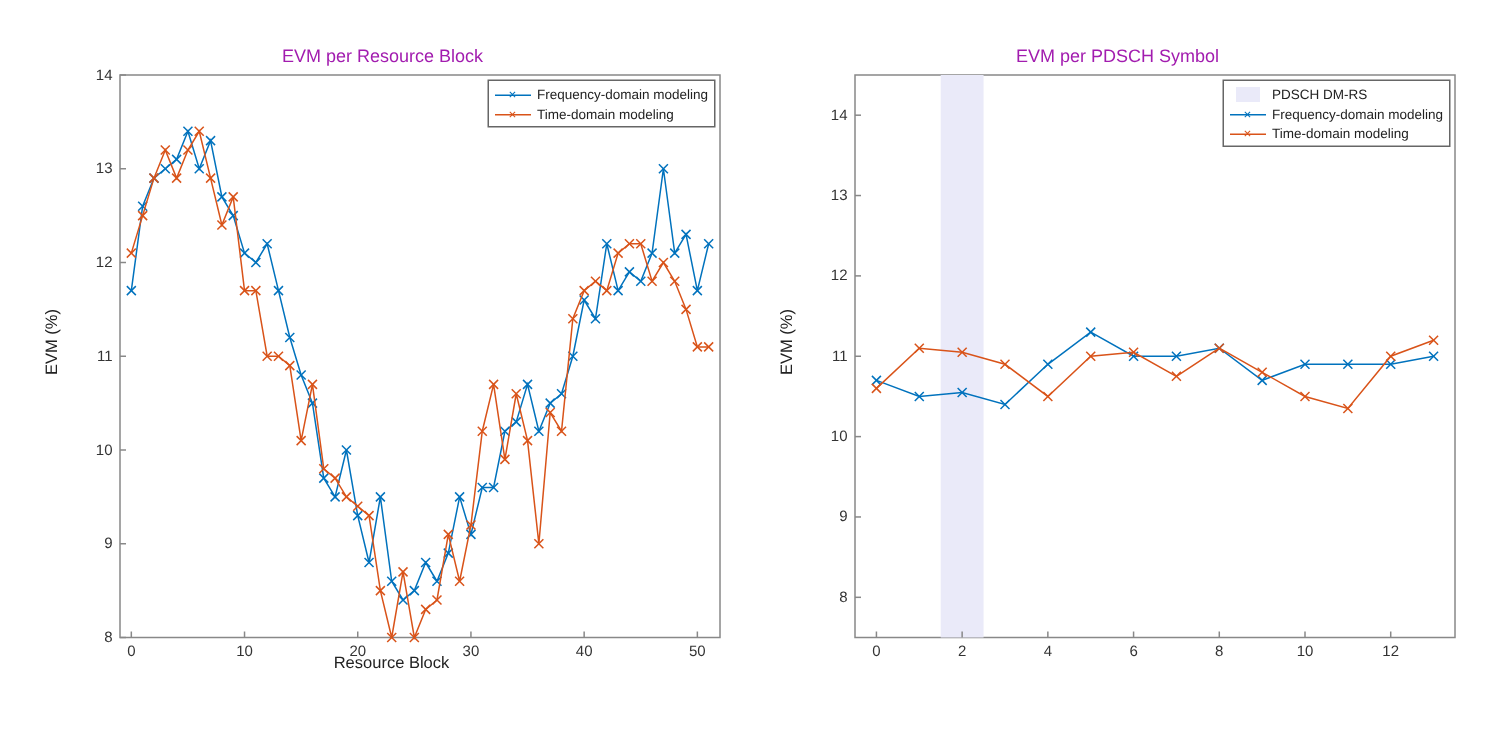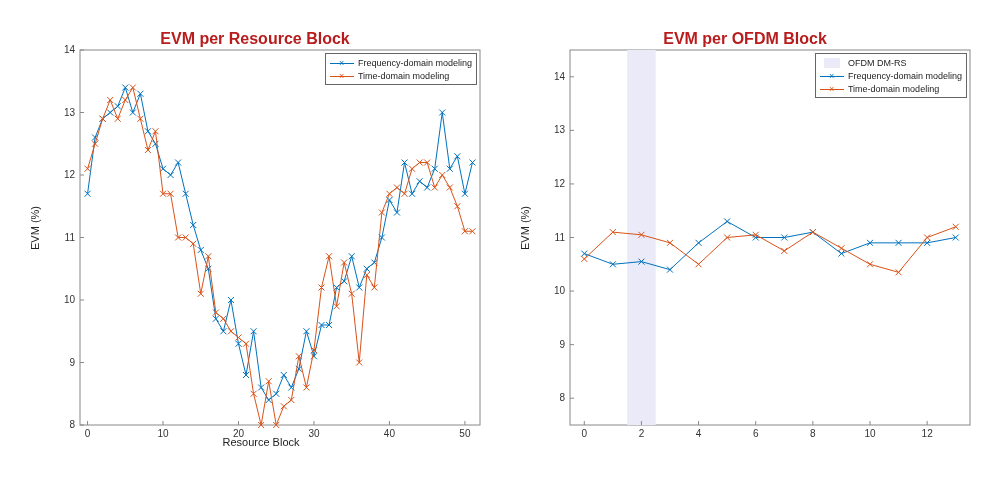--- a/index.html
+++ b/index.html
@@ -18,23 +18,23 @@
     width: 460px;
     height: 460px;
     position: relative;
   }
   .panel-title {
     position: absolute;
     top: 10px;
     left: 0;
     right: 0;
     text-align: center;
-    font-size: 16px;
-    font-weight: bold;
-    color: #b91c1c;
+    font-size: 12px;
+    font-weight: normal;
+    color: #a21caf;
   }
   svg.plot {
     position: absolute;
     top: 30px;
     left: 55px;
     width: 400px;
     height: 375px;
   }
   .plot-bg { fill: #fff; stroke: #888; stroke-width: 1; }
   .tick-line { stroke: #888; stroke-width: 1; }
@@ -543,21 +543,21 @@
       <span class="legend-mark">
           <span class="line" style="background:#D95319"></span>
           <span class="x" style="color:#D95319">×</span>
         </span>
       <span>Time-domain modeling</span>
     </div>
   </div>
 </div>
 
 <div class="panel">
-  <div class="panel-title">EVM per OFDM Block</div>
+  <div class="panel-title">EVM per PDSCH Symbol</div>
   <div class="ylabel">EVM (%)</div>
   <svg class="plot" id="plot1" viewBox="0 0 400 375" style="overflow: visible;">
       <rect x="0" y="0" width="400" height="375" class="plot-bg"></rect>
       <rect x="57.14285714285714" y="0" width="28.57142857142857" height="375" class="patch"></rect>
       <line x1="14.285714285714285" x2="14.285714285714285" y1="375" y2="371" class="tick-line"></line>
       <text x="14.285714285714285" y="387" text-anchor="middle" class="tick-label">0</text>
       <line x1="71.42857142857143" x2="71.42857142857143" y1="375" y2="371" class="tick-line"></line>
       <text x="71.42857142857143" y="387" text-anchor="middle" class="tick-label">2</text>
       <line x1="128.57142857142858" x2="128.57142857142858" y1="375" y2="371" class="tick-line"></line>
       <text x="128.57142857142858" y="387" text-anchor="middle" class="tick-label">4</text>
@@ -696,21 +696,21 @@
       <g>
         <line x1="382.7142857142857" y1="173.78571428571433" x2="388.7142857142857" y2="179.78571428571433" class="marker2"></line>
         <line x1="382.7142857142857" y1="179.78571428571433" x2="388.7142857142857" y2="173.78571428571433" class="marker2"></line>
       </g>
     </svg>
   <div class="legend" id="legend1" style="top:33px; right:8px;">
     <div class="legend-row">
       <span class="legend-mark">
           <span class="box"></span>
         </span>
-      <span>OFDM DM-RS</span>
+      <span>PDSCH DM-RS</span>
     </div>
     <div class="legend-row">
       <span class="legend-mark">
           <span class="line" style="background:#0072BD"></span>
           <span class="x" style="color:#0072BD">×</span>
         </span>
       <span>Frequency-domain modeling</span>
     </div>
     <div class="legend-row">
       <span class="legend-mark">

